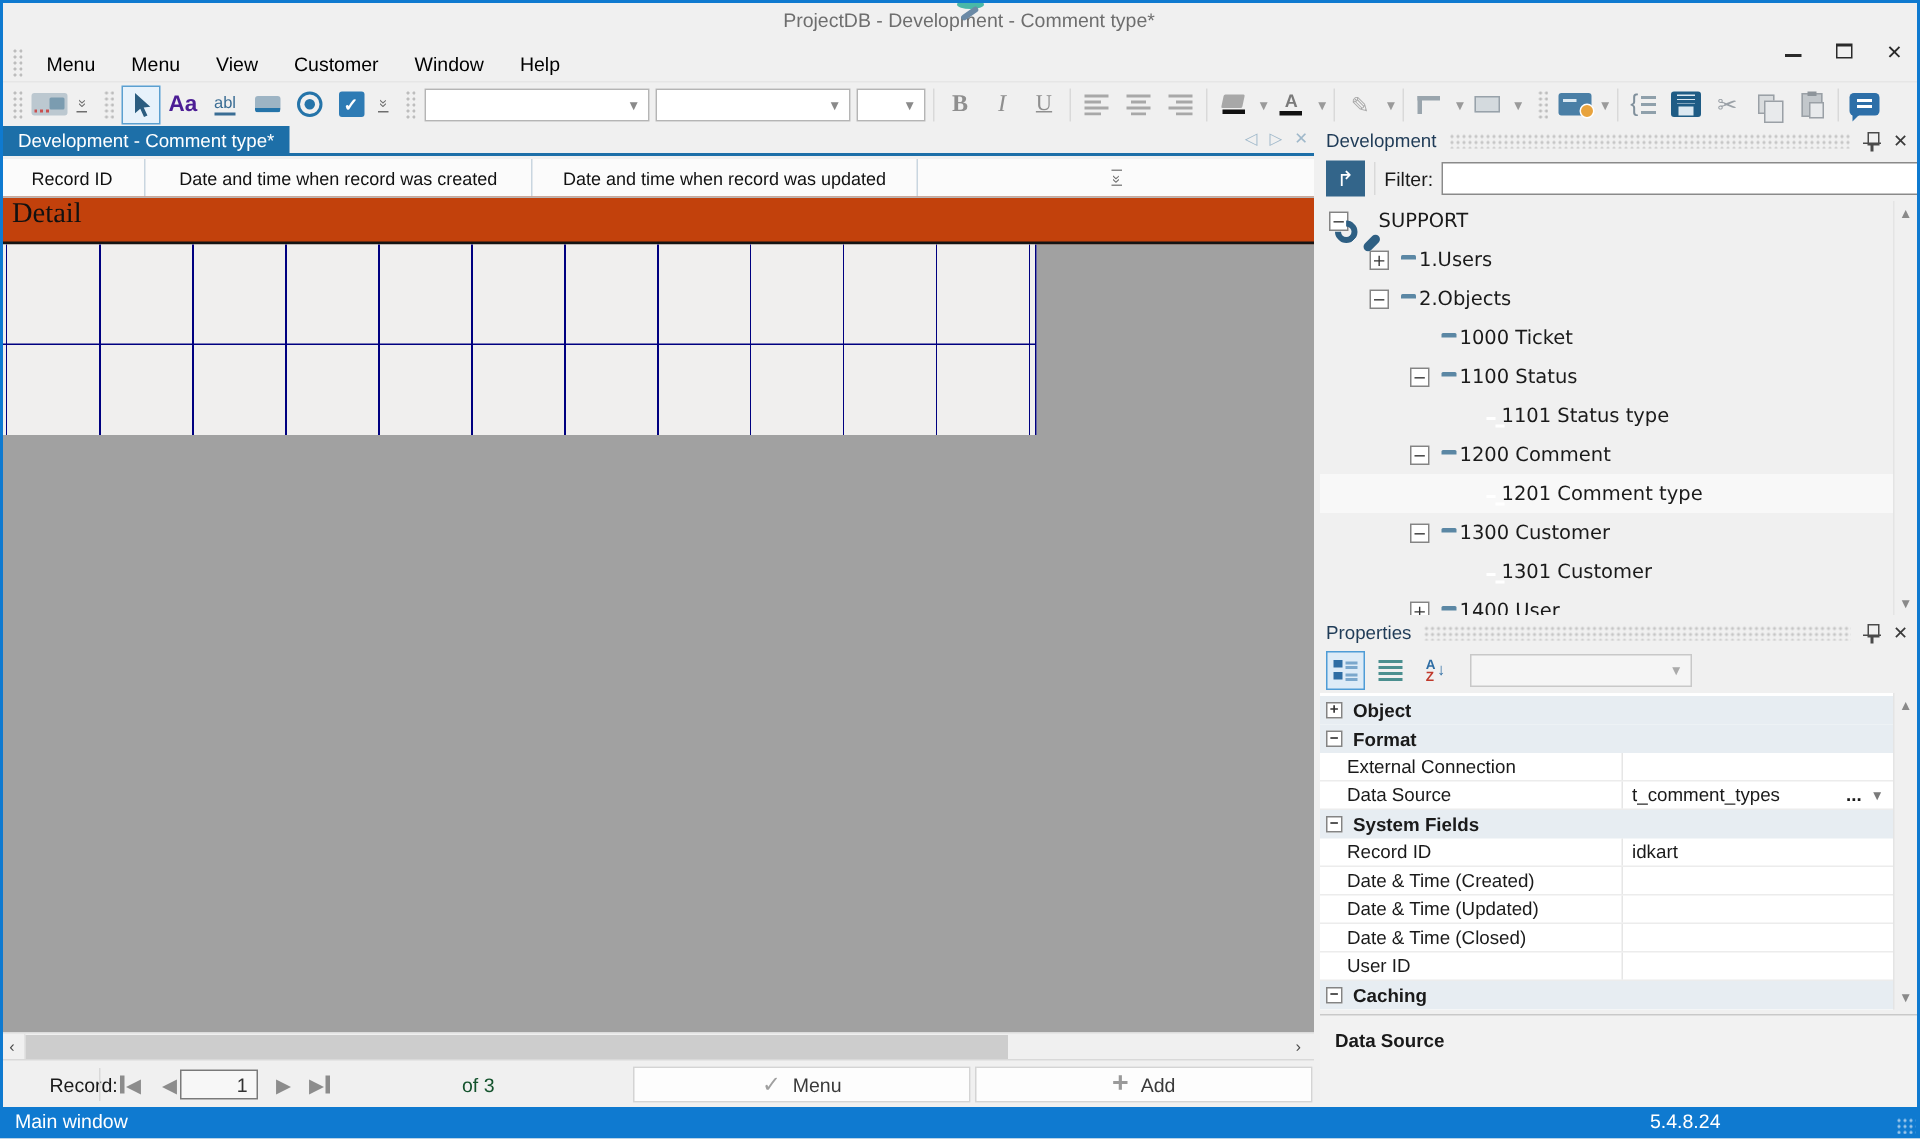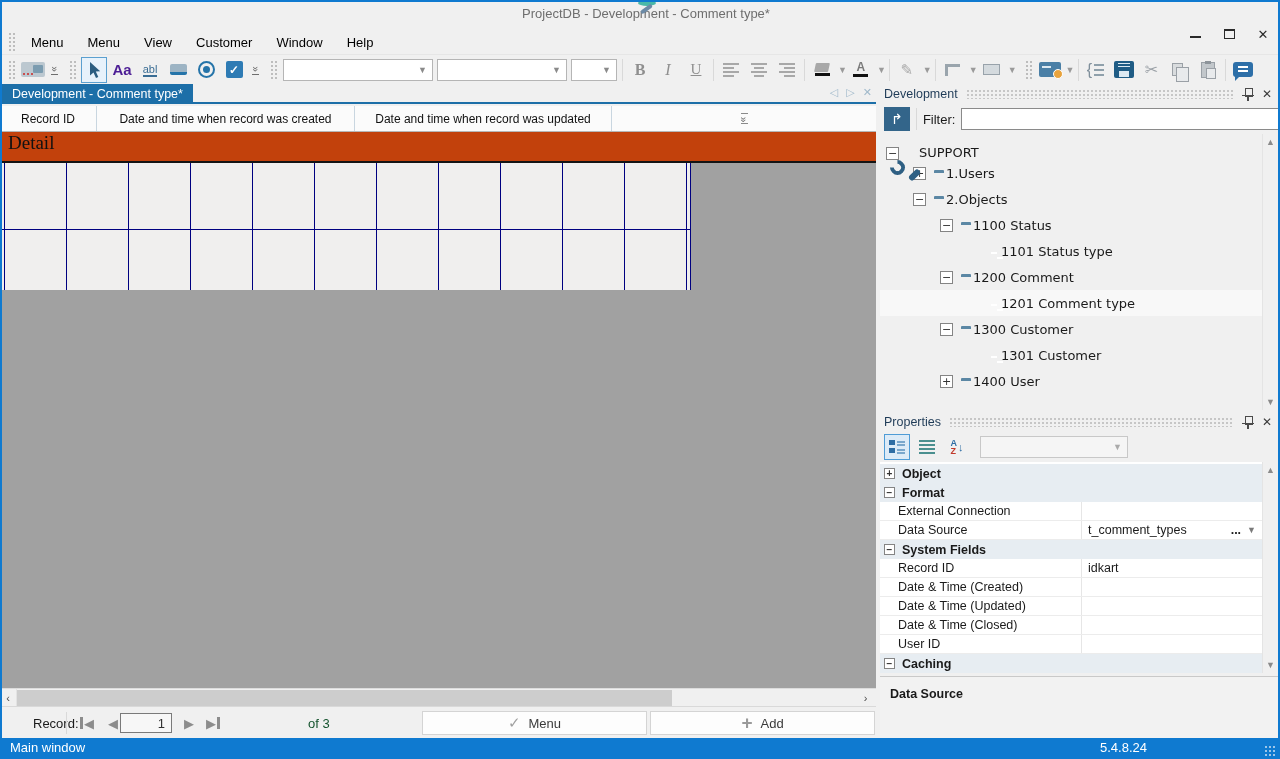--- a/index.html
+++ b/index.html
@@ -134,21 +134,21 @@
 
   .filterrow { position:absolute; left:0; top:22px; width:100%; height:26px; display:flex; align-items:center; }
   .jump-btn { width:26px; height:24px; margin-left:4px; background:#33658a; color:#fff; display:flex; align-items:center; justify-content:center; font-size:14px; }
   .filter-sep { width:1px; height:22px; background:#d9d9d9; margin:0 6px; }
   .filter-label { font-size:13px; margin-right:6px; }
   .filter-input { width:320px; height:22px; border:1px solid #8a8a8a; background:#fff; font-size:13px; padding:0 4px; font-family:"Liberation Sans", sans-serif; }
 
   .tree { position:absolute; left:0; top:50px; width:382px; height:276px; overflow:hidden; font-family:"DejaVu Sans", sans-serif; font-size:13px; }
   .tree-row { height:26px; display:flex; align-items:center; width:100%; }
   .tree-row.selected { background:#f8f8f8; }
-  .t-indent0 { padding-left:6px;align-items:flex-end; } .t-indent1 { padding-left:33px; } .t-indent2 { padding-left:60px; } .t-indent3 { padding-left:88px; }
+  .t-indent0 { padding-left:6px; } .t-indent1 { padding-left:33px; } .t-indent2 { padding-left:60px; } .t-indent3 { padding-left:88px; }
   .toggle { width:13px; height:13px; border:1px solid #848484; background:#fff; font-size:11px; line-height:11px; text-align:center; color:#333; flex:none; }
   .toggle.empty { border:none; background:transparent; }
   .tree-icon-slot { margin-left:8px; flex:none; }
   .tree-label { margin-left:12px; white-space:nowrap; }
   .folder-icon { width:22px; height:15px; background:#3d6d8e; border-radius:1px; position:relative; margin-top:2px; }
   .folder-icon::before { content:""; position:absolute; left:0; top:-3px; width:10px; height:3px; background:#5b87a4; border-radius:1px 1px 0 0; }
   .form-icon { width:22px; height:17px; background:#2e5f7f; position:relative; }
   .form-icon::before { content:""; position:absolute; left:0; top:0; width:100%; height:4px; background:#8fb3c4; }
   .form-icon::after { content:""; position:absolute; left:2px; top:1px; width:6px; height:2px; background:#fff; box-shadow:6px 5px 0 #fff; }
   .wrench-icon { width:24px; height:22px; position:relative; }
@@ -464,20 +464,25 @@
         <span class="toggle">+</span>
         <span class="tree-icon-slot"><span class="folder-icon"></span></span>
         <span class="tree-label">1.Users</span>
       </div>
       <div class="tree-row t-indent1">
         <span class="toggle">−</span>
         <span class="tree-icon-slot"><span class="folder-icon"></span></span>
         <span class="tree-label">2.Objects</span>
       </div>
       <div class="tree-row t-indent2">
+        <span class="toggle empty"></span>
+        <span class="tree-icon-slot"><span class="folder-icon"></span></span>
+        <span class="tree-label">1000 Ticket</span>
+      </div>
+      <div class="tree-row t-indent2">
         <span class="toggle">−</span>
         <span class="tree-icon-slot"><span class="folder-icon"></span></span>
         <span class="tree-label">1100 Status</span>
       </div>
       <div class="tree-row t-indent3">
         <span class="toggle empty"></span>
         <span class="tree-icon-slot"><span class="form-icon"></span></span>
         <span class="tree-label">1101 Status type</span>
       </div>
       <div class="tree-row t-indent2">

